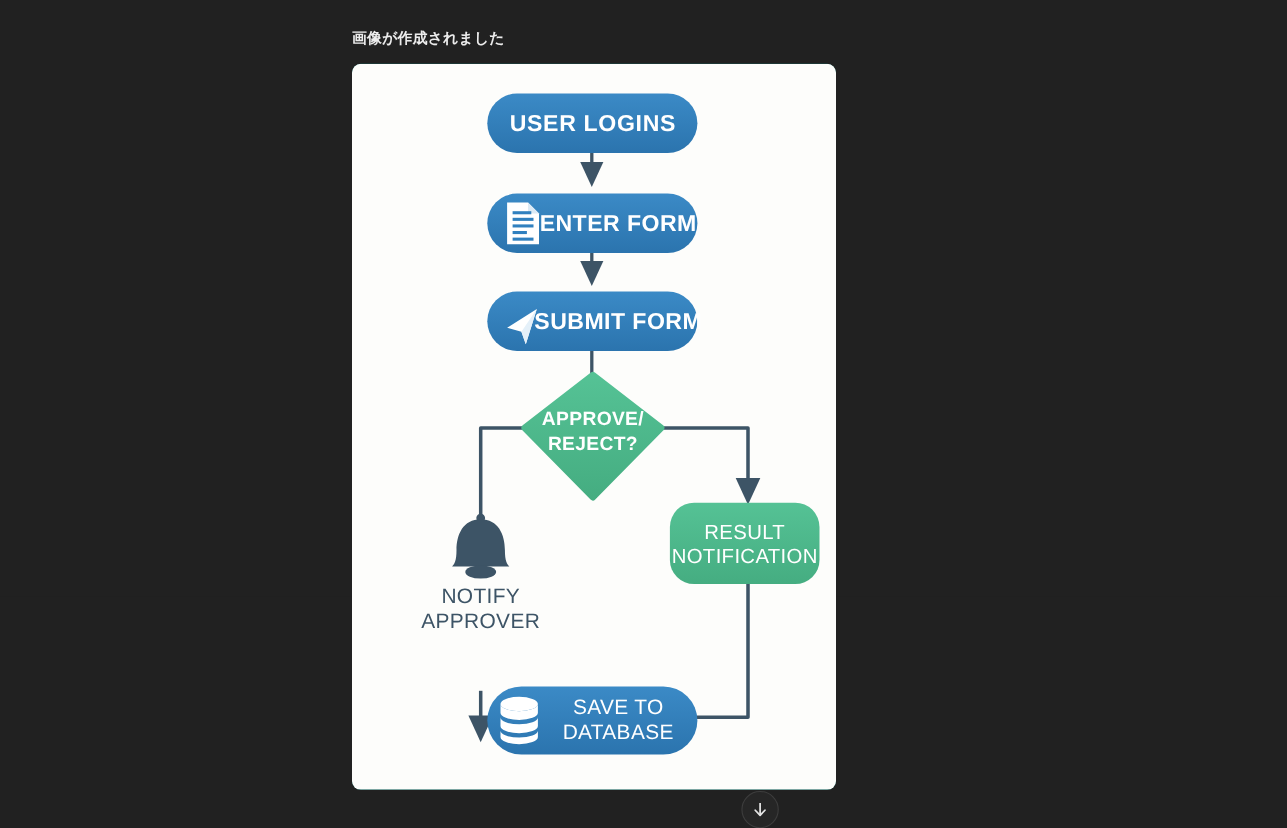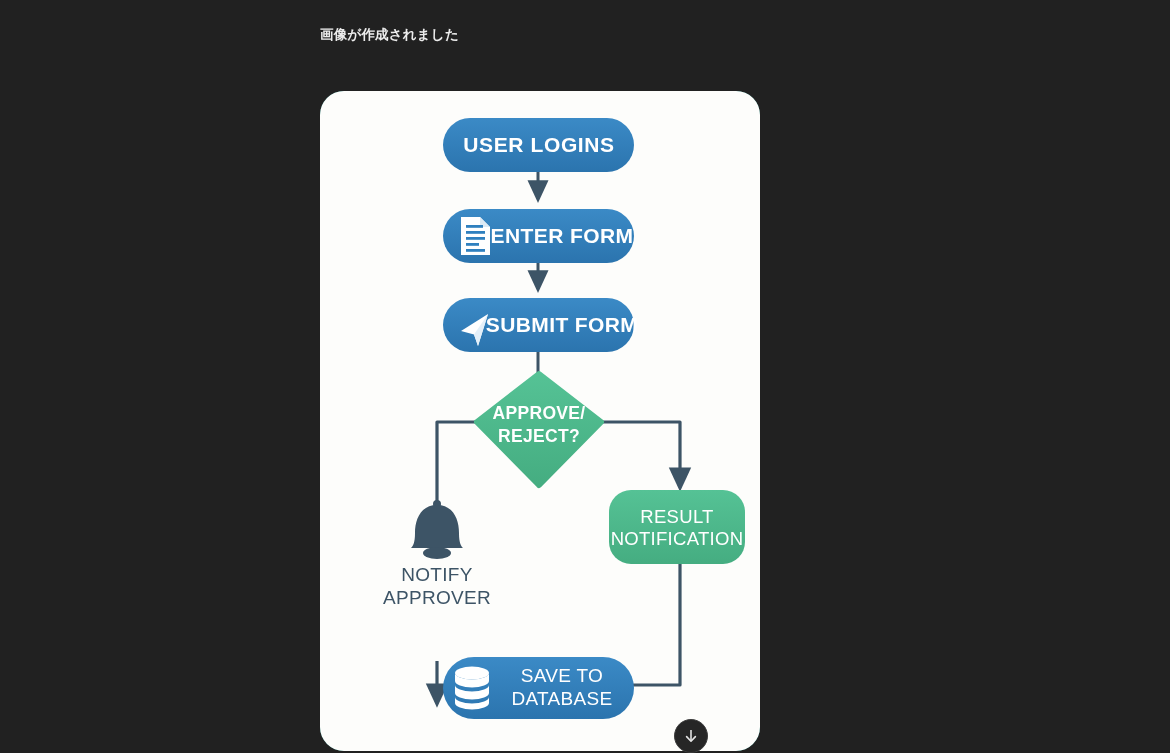--- a/index.html
+++ b/index.html
@@ -27,23 +27,22 @@
     letter-spacing: 0.2px;
     white-space: nowrap;
   }
   .image-card {
     position: absolute;
     left: 320px;
     top: 58px;
     width: 440px;
     height: 660px;
     background: #0f766e;
-    border-radius: 24px;
+    border-radius: 8px;
     overflow: hidden;
-    margin-top: 33px;
   }
   .diagram-svg {
     display: block;
     width: 440px;
     height: 660px;
   }
   .scroll-down-button {
     position: absolute;
     left: 674px;
     top: 719px;

